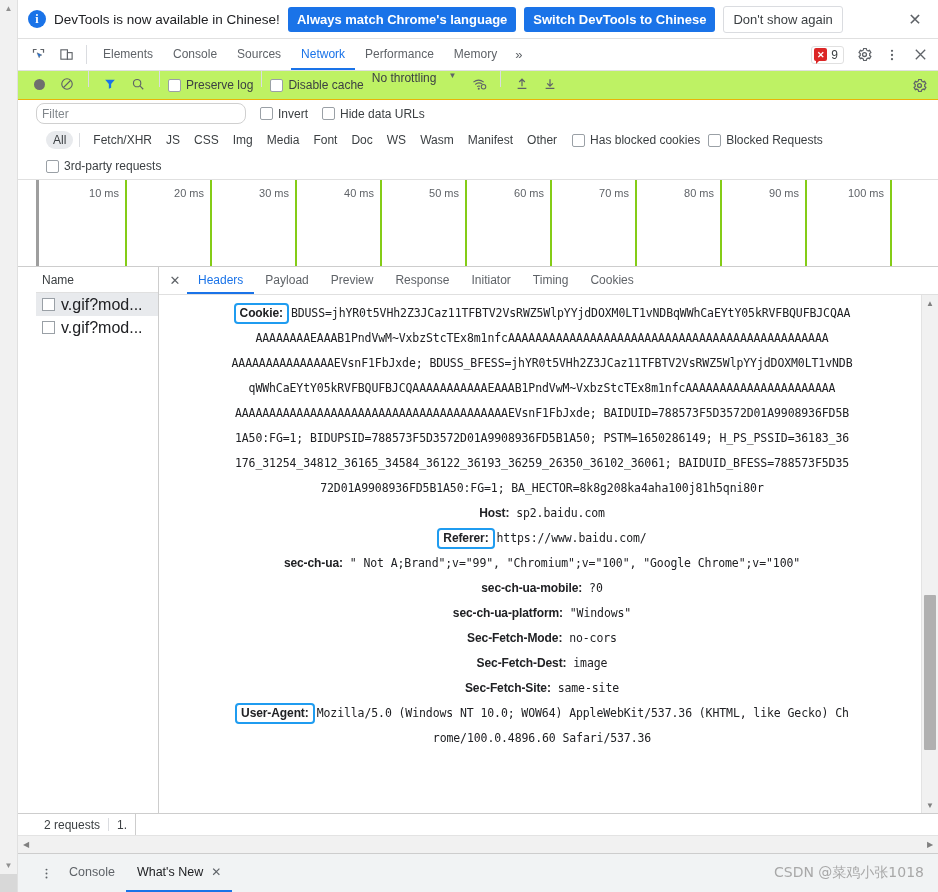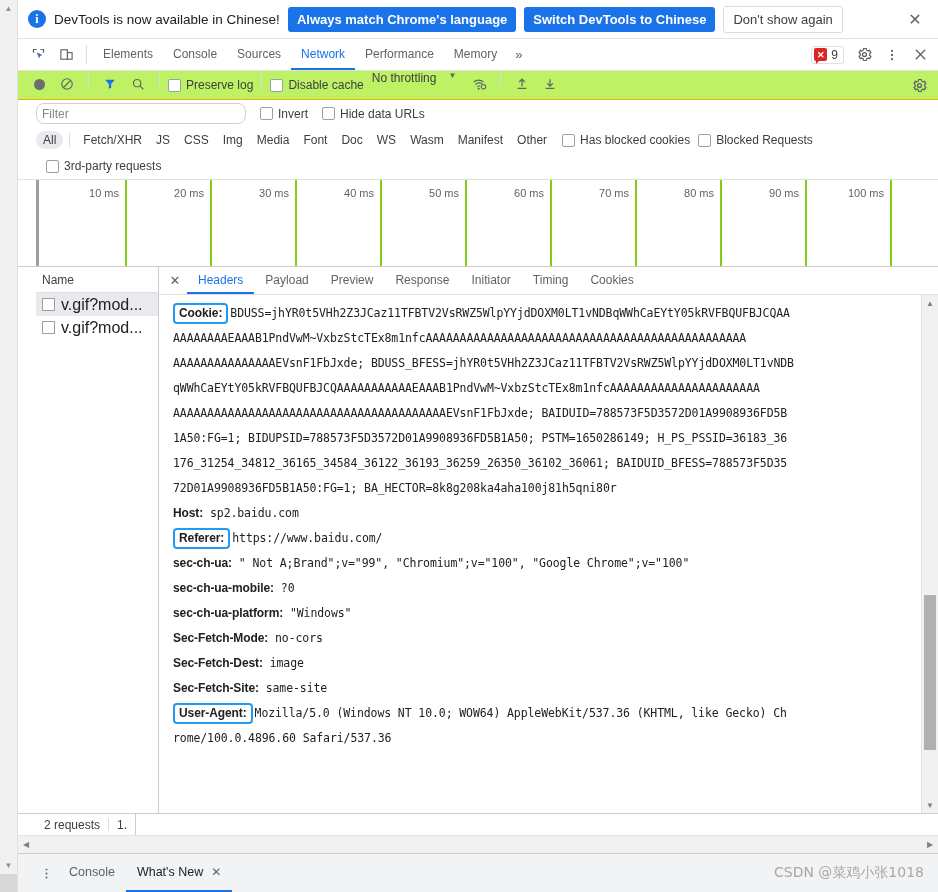--- a/index.html
+++ b/index.html
@@ -143,21 +143,21 @@
     border: 1px solid #d0d0d0; border-radius: 8px;
     background: #fff; padding: 0 5px;
     font-size: 12px; font-family: "Liberation Sans", sans-serif;
     color: #3c4043;
   }
   .filter-input::placeholder { color: #80868b; }
 
   
   .typerow {
     height: 26px; flex: 0 0 26px; background: #fff;
-    display: flex; align-items: center; padding-left: 18px; gap: 0px;
+    display: flex; align-items: center; padding-left: 28px; gap: 0px;
   }
   .tchip { font-size: 12px; color: #3c4043; padding: 2px 7px; border-radius: 9px; cursor: pointer; white-space: nowrap;}
   .tchip.sel { background: #e8eaed; }
   .tdiv { width: 1px; height: 14px; background: #dadce0; margin: 0 6px; }
   .typerow .cb-label { margin-left: 8px; }
 
   
   .thirdrow {
     height: 26px; flex: 0 0 26px; background: #fff;
     display: flex; align-items: center; padding-left: 28px;
@@ -223,21 +223,21 @@
   }
   .dtab.active { color: #1a73e8; border-bottom-color: #1a73e8; }
   .dclose {
     width: 24px; display: flex; align-items: center; justify-content: center;
     color: #5f6368; font-size: 13px; cursor: pointer;
   }
 
   .dbody { flex: 1 1 auto; display: flex; min-height: 0; position: relative; }
   .hdr-scroll {
     flex: 1 1 auto; overflow: hidden; position: relative;
-    padding: 6px 10px 0 14px; box-sizing: border-box;
+    padding: 6px 10px 0 14px; box-sizing: border-box; text-align: center;
   }
   .hline {
     font-family: "DejaVu Sans Mono", monospace;
     font-size: 11.5px; line-height: 25px;
     color: #202124; white-space: pre; letter-spacing: -0.1px;
   }
   .hname {
     font-family: "Liberation Sans", sans-serif;
     font-weight: bold; font-size: 12px; color: #202124;
   }

